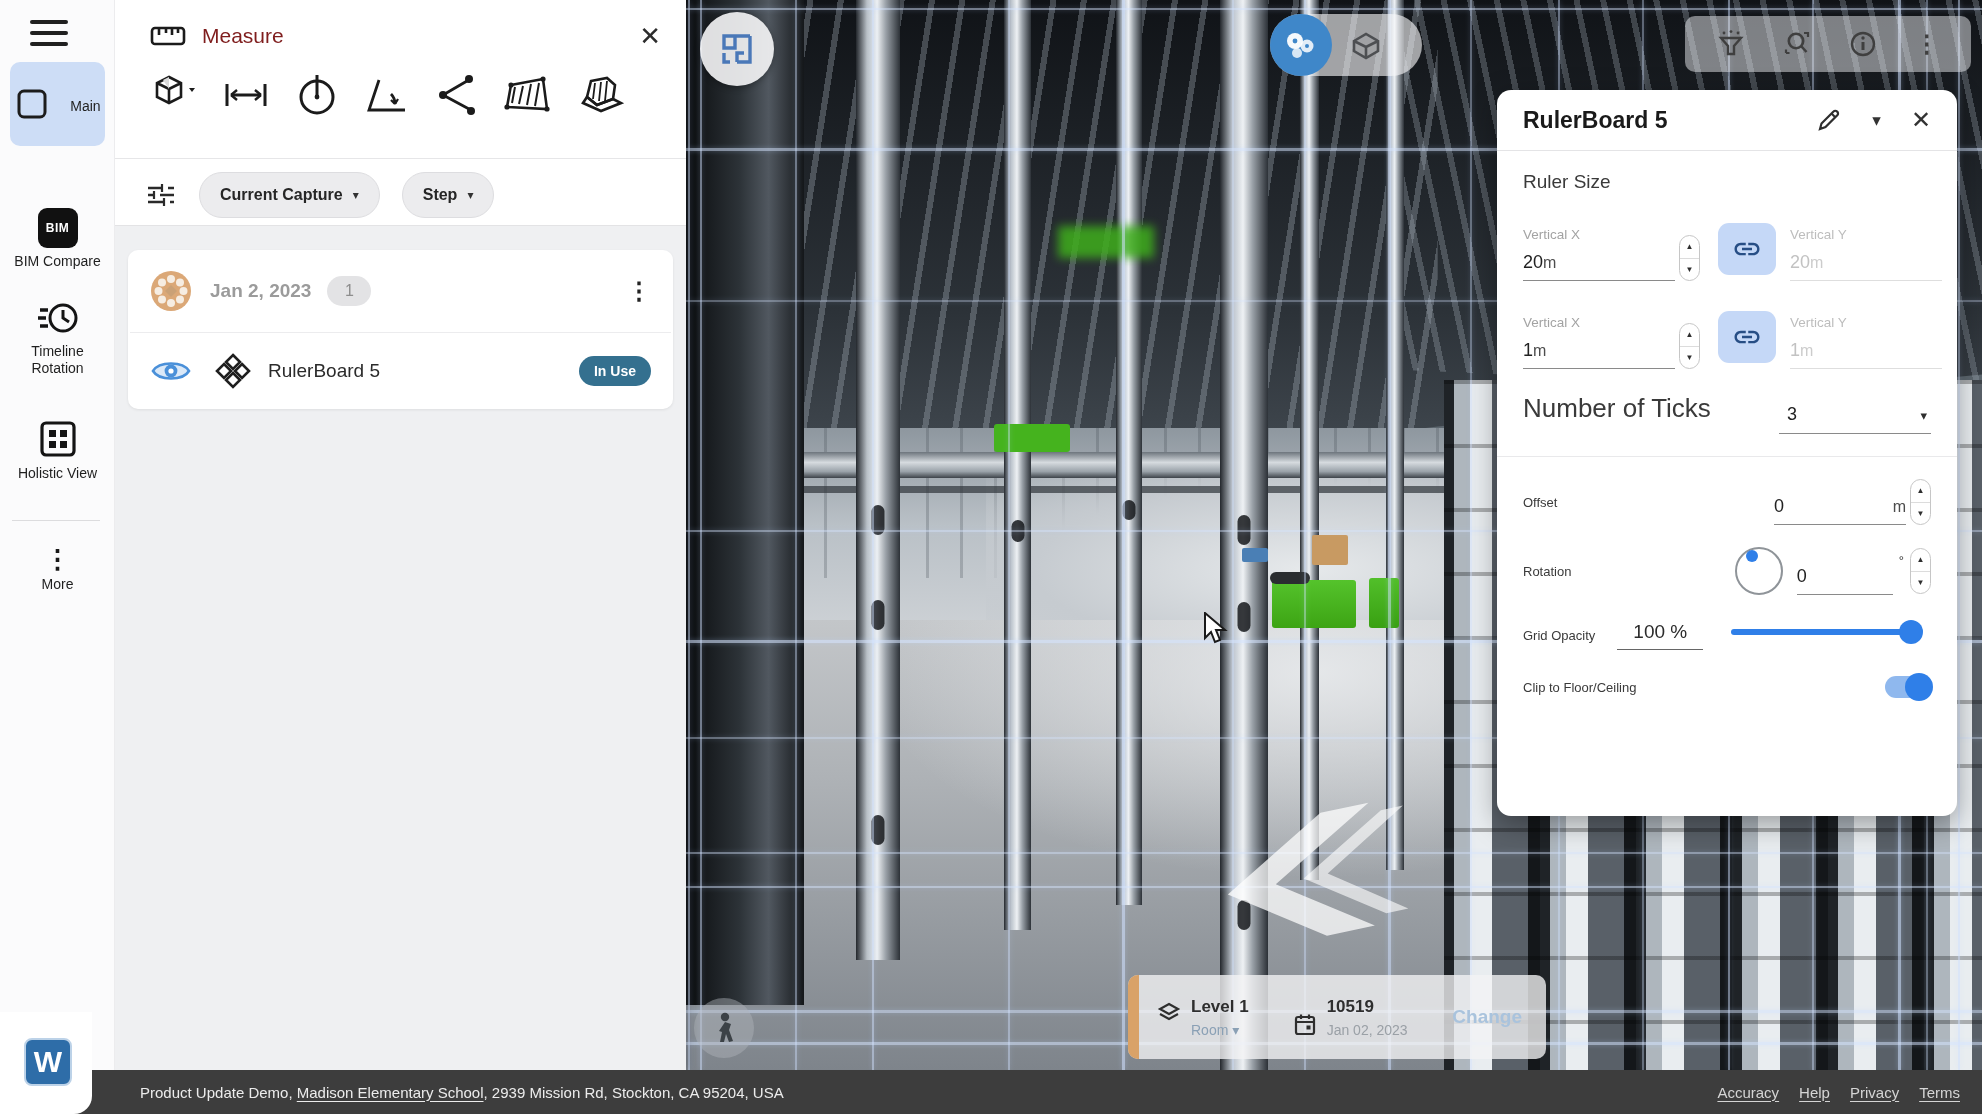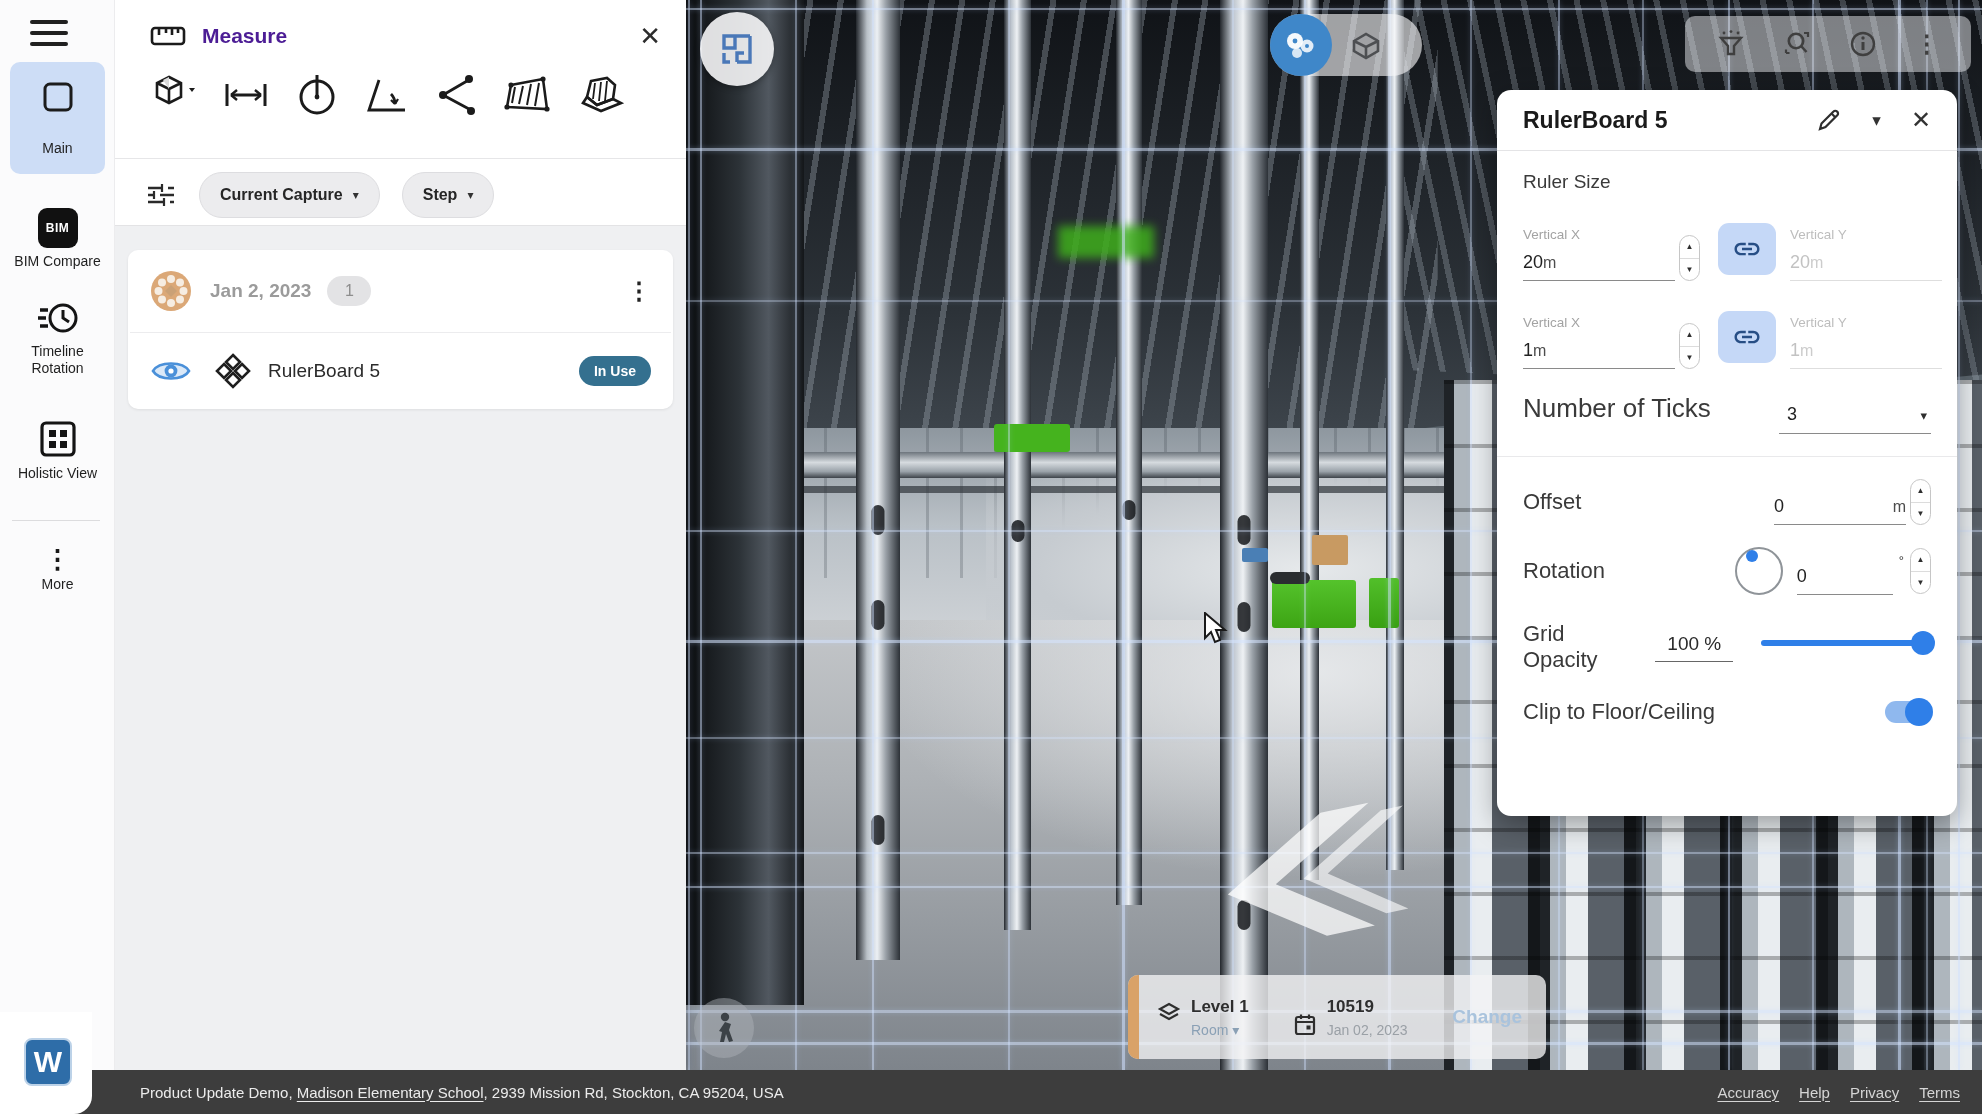--- a/index.html
+++ b/index.html
@@ -7,39 +7,39 @@
     font-family:"Liberation Sans", sans-serif; }
   .app { position:relative; width:1982px; height:1114px; background:#000; }
 
   
   .sidebar { position:absolute; left:0; top:0; width:115px; height:1070px;
     background:#fbfbfc; z-index:30; border-right:1px solid #ececee; }
   .hamburger { position:absolute; left:30px; top:20px; width:38px; height:28px; cursor:pointer; }
   .hamburger span { display:block; height:4px; background:#202020; border-radius:2px; margin-bottom:7px; }
   .nav-item { position:absolute; left:0; width:115px; text-align:center; color:#222; cursor:pointer; }
   .nav-item .lbl { font-size:14px; color:#1f1f1f; line-height:1.2; margin-top:5px; }
-  .nav-main { top:62px; left:10px; width:95px; height:112px; background:#cdddf6; border-radius:10px;
-    display:flex; flex-direction:column; align-items:center; justify-content:center; gap:20px; }
+  .nav-main { top:62px; left:10px; width:95px; height:84px; background:#cdddf6; border-radius:10px;
+    display:flex; flex-direction:row; align-items:center; justify-content:center; gap:20px; }
   .bim-badge { display:inline-flex; width:40px; height:40px; background:#111; border-radius:9px;
     color:#fff; font-size:12px; font-weight:bold; align-items:center; justify-content:center; letter-spacing:.5px; }
   .nav-divider { position:absolute; top:520px; left:12px; width:88px; height:1px; background:#dcdcde; }
   .kebab-big { font-size:26px; font-weight:bold; color:#171717; line-height:.9; }
 
   .w-card { position:absolute; left:0; top:1012px; width:92px; height:102px; background:#fff;
     border-radius:0 0 18px 0; z-index:45; }
   .w-logo { position:absolute; left:24px; top:26px; width:48px; height:48px; background:#2e6da8;
     border:2px solid #bcd2e8; border-radius:8px; color:#fff; font-weight:bold; font-size:30px;
     display:flex; align-items:center; justify-content:center; }
 
   
   .measure-panel { position:absolute; left:115px; top:0; width:571px; height:1070px;
     background:#eff0f2; z-index:25; box-shadow:2px 0 8px rgba(0,0,0,.25); }
   .mp-top { position:absolute; left:0; top:0; width:571px; height:226px; background:#fff; border-bottom:1px solid #e3e3e5; }
   .mp-header { position:absolute; left:35px; top:18px; right:25px; height:36px; display:flex; align-items:center; }
-  .mp-title { font-size:21px; font-weight:bold; color:#4c1d95; margin-left:16px; }
+  .mp-title { font-size:21px; font-weight:normal; color:#7f1d1d; margin-left:16px; }
   .mp-close { margin-left:auto; font-size:26px; color:#2c2c2c; cursor:pointer; line-height:1; }
   .mp-tools { position:absolute; left:38px; top:72px; display:flex; align-items:center; gap:26px; }
   .tool { cursor:pointer; display:flex; align-items:center; }
   .mp-sep { position:absolute; left:0; top:158px; width:571px; height:1px; background:#e6e6e8; }
   .mp-filters { position:absolute; left:30px; top:172px; display:flex; align-items:center; gap:22px; }
   .chip { height:46px; border-radius:23px; background:#ececee; border:1px solid #dddde0;
     display:flex; align-items:center; padding:0 20px; gap:10px; cursor:pointer; }
   .chip .ct { font-size:16px; font-weight:bold; color:#262626; }
   .chip .cv { font-size:12px; color:#333; }
 
@@ -163,21 +163,21 @@
   .link-btn { width:58px; height:52px; border-radius:11px; background:#c5d8f7; margin:0 14px 6px 18px;
     display:flex; align-items:center; justify-content:center; cursor:pointer; flex:none; }
   .ticks-row { display:flex; align-items:flex-end; justify-content:space-between; margin-top:24px; }
   .ticks-label { font-size:26px; color:#3a3a3a; padding-bottom:10px; }
   .select { width:152px; border-bottom:1px solid #8a8a8a; display:flex; justify-content:space-between;
     align-items:baseline; padding:0 4px 8px 8px; cursor:pointer; }
   .select .sv { font-size:18px; color:#222; }
   .select .sc { font-size:13px; color:#2e2e2e; }
   .rb-div2 { height:1px; background:#e9e9eb; margin:22px -26px 0; }
   .simple-row { display:flex; align-items:center; margin-top:22px; }
-  .sr-label { font-size:22px; color:#3a3a3a; }
+  .sr-label { font-size:13px; color:#3a3a3a; }
   .sr-right { margin-left:auto; display:flex; align-items:flex-end; }
   .u-line { border-bottom:1px solid #8a8a8a; display:flex; justify-content:space-between;
     align-items:baseline; padding-bottom:7px; }
   .deg { font-size:13px; color:#333; margin:0 2px 22px 6px; }
   .knob { position:relative; width:48px; height:48px; border:2px solid #8f9499; border-radius:50%;
     background:#fff; margin-right:14px; cursor:pointer; }
   .knob-dot { position:absolute; left:9px; top:1px; width:12px; height:12px; border-radius:50%; background:#2f7fe8; }
   .op-value { width:86px; border-bottom:1px solid #666; text-align:center; font-size:19px; color:#2b2b2b;
     padding-bottom:6px; margin-left:22px; }
   .slider { position:relative; width:188px; height:6px; border-radius:3px; background:#2f7fe8;

